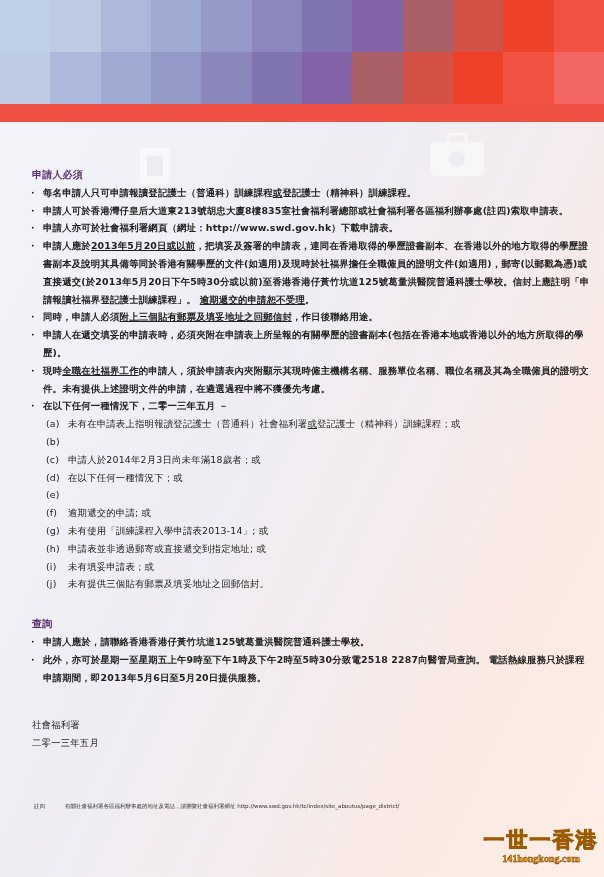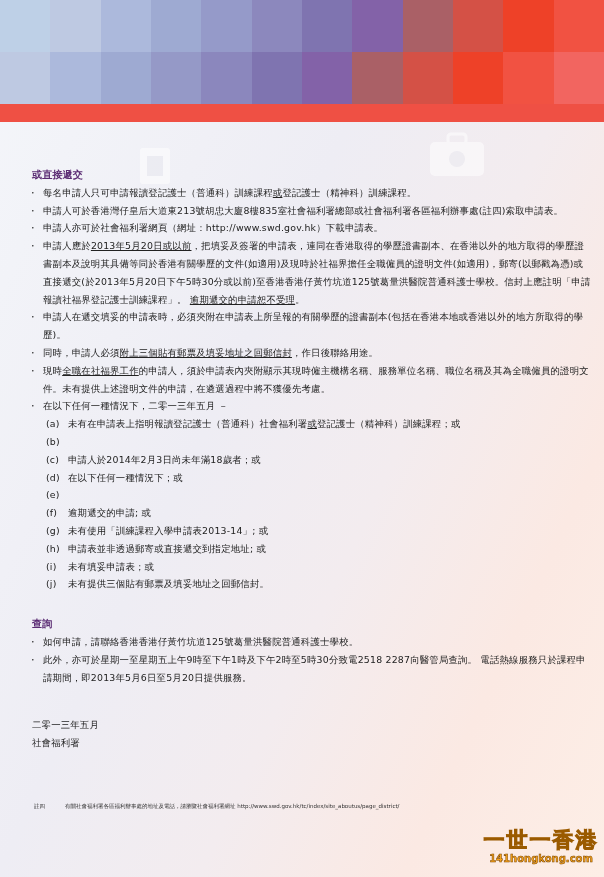--- a/index.html
+++ b/index.html
@@ -9,29 +9,29 @@
     color:#222;
     background: linear-gradient(115deg, #f4f6fa 0%, #eeedf4 40%, #f3ecef 60%, #fbe9e3 80%, #fdeee6 100%);
   }
   .header-tiles { position:absolute; left:0; top:0; width:604px; height:104px; display:grid;
     grid-template-columns: repeat(12, 1fr); grid-template-rows: 52px 52px; }
   .tile { width:100%; height:100%; }
   .red-band { position:absolute; left:0; top:104px; width:604px; height:18px; background:#ef5044; }
   .bg-icon { position:absolute; opacity:0.55; }
   .content { position:absolute; left:32px; top:166px; width:560px; font-size:9.4px; line-height:17.8px; letter-spacing:0.2px; }
   .section-title { color:#5a2b73; font-size:10px; margin:0; }
-  .bullet { position:relative; padding-left:11px; }
+  .bullet { position:relative; padding-left:11px;font-weight:bold; }
   .bullet::before { content:"・"; position:absolute; left:-4px; }
   .u { text-decoration: underline; }
   .sub-list { padding-left:14px; }
   .sub-item { display:flex; }
   .sub-label { width:22px; flex:none; }
   .signature { margin-top:16px; }
   .footnote { position:absolute; left:34px; top:803px; font-size:5.5px; color:#333; display:flex; gap:20px; }
-  .watermark { position:absolute; left:482px; top:828px; width:118px; text-align:center; }
+  .watermark { position:absolute; left:482px; top:828px; width:118px; text-align:center;font-family:Liberation Serif, serif; }
   .wm-title { font-size:21px; font-weight:bold; color:#f7a21a; letter-spacing:2px; -webkit-text-stroke:1px #9a5a00; line-height:24px; }
   .wm-url { font-size:10px; font-weight:bold; color:#f7a21a; -webkit-text-stroke:0.5px #7a4600; line-height:14px; }
 </style>
 </head>
 <body>
 
 <div class="header-tiles" id="tiles">
     <div class="tile" style="background: rgb(190, 208, 231);"></div>
     <div class="tile" style="background: rgb(190, 201, 226);"></div>
     <div class="tile" style="background: rgb(172, 185, 220);"></div>
@@ -63,28 +63,28 @@
   <rect x="2" y="2" width="30" height="36" rx="3" fill="#ffffff"></rect>
   <rect x="9" y="10" width="16" height="20" fill="#e8e8ef"></rect>
 </svg>
 <svg class="bg-icon" style="left:428px;top:132px" width="58" height="46" viewBox="0 0 58 46">
   <rect x="20" y="2" width="18" height="10" rx="3" fill="none" stroke="#ffffff" stroke-width="3"></rect>
   <rect x="2" y="10" width="54" height="34" rx="5" fill="#ffffff"></rect>
   <circle cx="29" cy="27" r="8" fill="#ececf2"></circle>
 </svg>
 
 <div class="content">
-  <h2 class="section-title">或直接遞交</h2>
+  <h2 class="section-title">申請人必須</h2>
   <div id="apply-bullets">
       <div class="bullet"><span>每名申請人只可申請報讀登記護士（普通科）訓練課程</span><span class="u">或</span><span>登記護士（精神科）訓練課程。</span></div>
       <div class="bullet"><span>申請人可於香港灣仔皇后大道東213號胡忠大廈8樓835室社會福利署總部或社會福利署各區福利辦事處(註四)索取申請表。</span></div>
       <div class="bullet"><span>申請人亦可於社會福利署網頁（網址：http://www.swd.gov.hk）下載申請表。</span></div>
       <div class="bullet"><span>申請人應於</span><span class="u">2013年5月20日或以前</span><span>，把填妥及簽署的申請表，連同在香港取得的學歷證書副本、在香港以外的地方取得的學歷證書副本及說明其具備等同於香港有關學歷的文件(如適用)及現時於社福界擔任全職僱員的證明文件(如適用)，郵寄(以郵戳為憑)或直接遞交(於2013年5月20日下午5時30分或以前)至香港香港仔黃竹坑道125號葛量洪醫院普通科護士學校。信封上應註明「申請報讀社福界登記護士訓練課程」。 </span><span class="u">逾期遞交的申請恕不受理</span><span>。</span></div>
+      <div class="bullet"><span>同時，申請人必須</span><span class="u">附上三個貼有郵票及填妥地址之回郵信封</span><span>，作日後聯絡用途。</span></div>
       <div class="bullet"><span>申請人在遞交填妥的申請表時，必須夾附在申請表上所呈報的有關學歷的證書副本(包括在香港本地或香港以外的地方所取得的學歷)。</span></div>
-      <div class="bullet"><span>同時，申請人必須</span><span class="u">附上三個貼有郵票及填妥地址之回郵信封</span><span>，作日後聯絡用途。</span></div>
       <div class="bullet"><span>現時</span><span class="u">全職在社福界工作</span><span>的申請人，須於申請表內夾附顯示其現時僱主機構名稱、服務單位名稱、職位名稱及其為全職僱員的證明文件。未有提供上述證明文件的申請，在遴選過程中將不獲優先考慮。</span></div>
       <div class="bullet"><span>在以下任何一種情況下，二零一三年五月 －</span></div>
     </div>
   <div class="sub-list" id="conditions">
       <div class="sub-item">
         <span class="sub-label">(a)</span>
         <span><span>未有在申請表上指明報讀登記護士（普通科）社會福利署</span><span class="u">或</span><span>登記護士（精神科）訓練課程；或</span></span>
       </div>
       <div class="sub-item">
         <span class="sub-label">(b)</span>
@@ -118,27 +118,27 @@
       </div>
       <div class="sub-item">
         <span class="sub-label">(j)</span>
         <span><span>未有提供三個貼有郵票及填妥地址之回郵信封。</span></span>
       </div>
     </div>
 
   <div style="height:22px"></div>
   <h2 class="section-title">查詢</h2>
   <div id="enq-bullets">
-      <div class="bullet"><span>如何申請，請聯絡香港香港仔黃竹坑道125號葛量洪醫院普通科護士學校。</span></div>
+      <div class="bullet"><span>申請人應於，請聯絡香港香港仔黃竹坑道125號葛量洪醫院普通科護士學校。</span></div>
       <div class="bullet"><span>此外，亦可於星期一至星期五上午9時至下午1時及下午2時至5時30分致電2518 2287向醫管局查詢。 電話熱線服務只於課程申請期間，即2013年5月6日至5月20日提供服務。</span></div>
     </div>
 
   <div class="signature" style="margin-top:30px">
+    <div>社會福利署</div>
     <div>二零一三年五月</div>
-    <div>社會福利署</div>
   </div>
 </div>
 
 <div class="footnote">
   <span>註四</span>
   <span>有關社會福利署各區福利辦事處的地址及電話，請瀏覽社會福利署網址 http://www.swd.gov.hk/tc/index/site_aboutus/page_district/</span>
 </div>
 
 <div class="watermark">
   <div class="wm-title">一世一香港</div>

